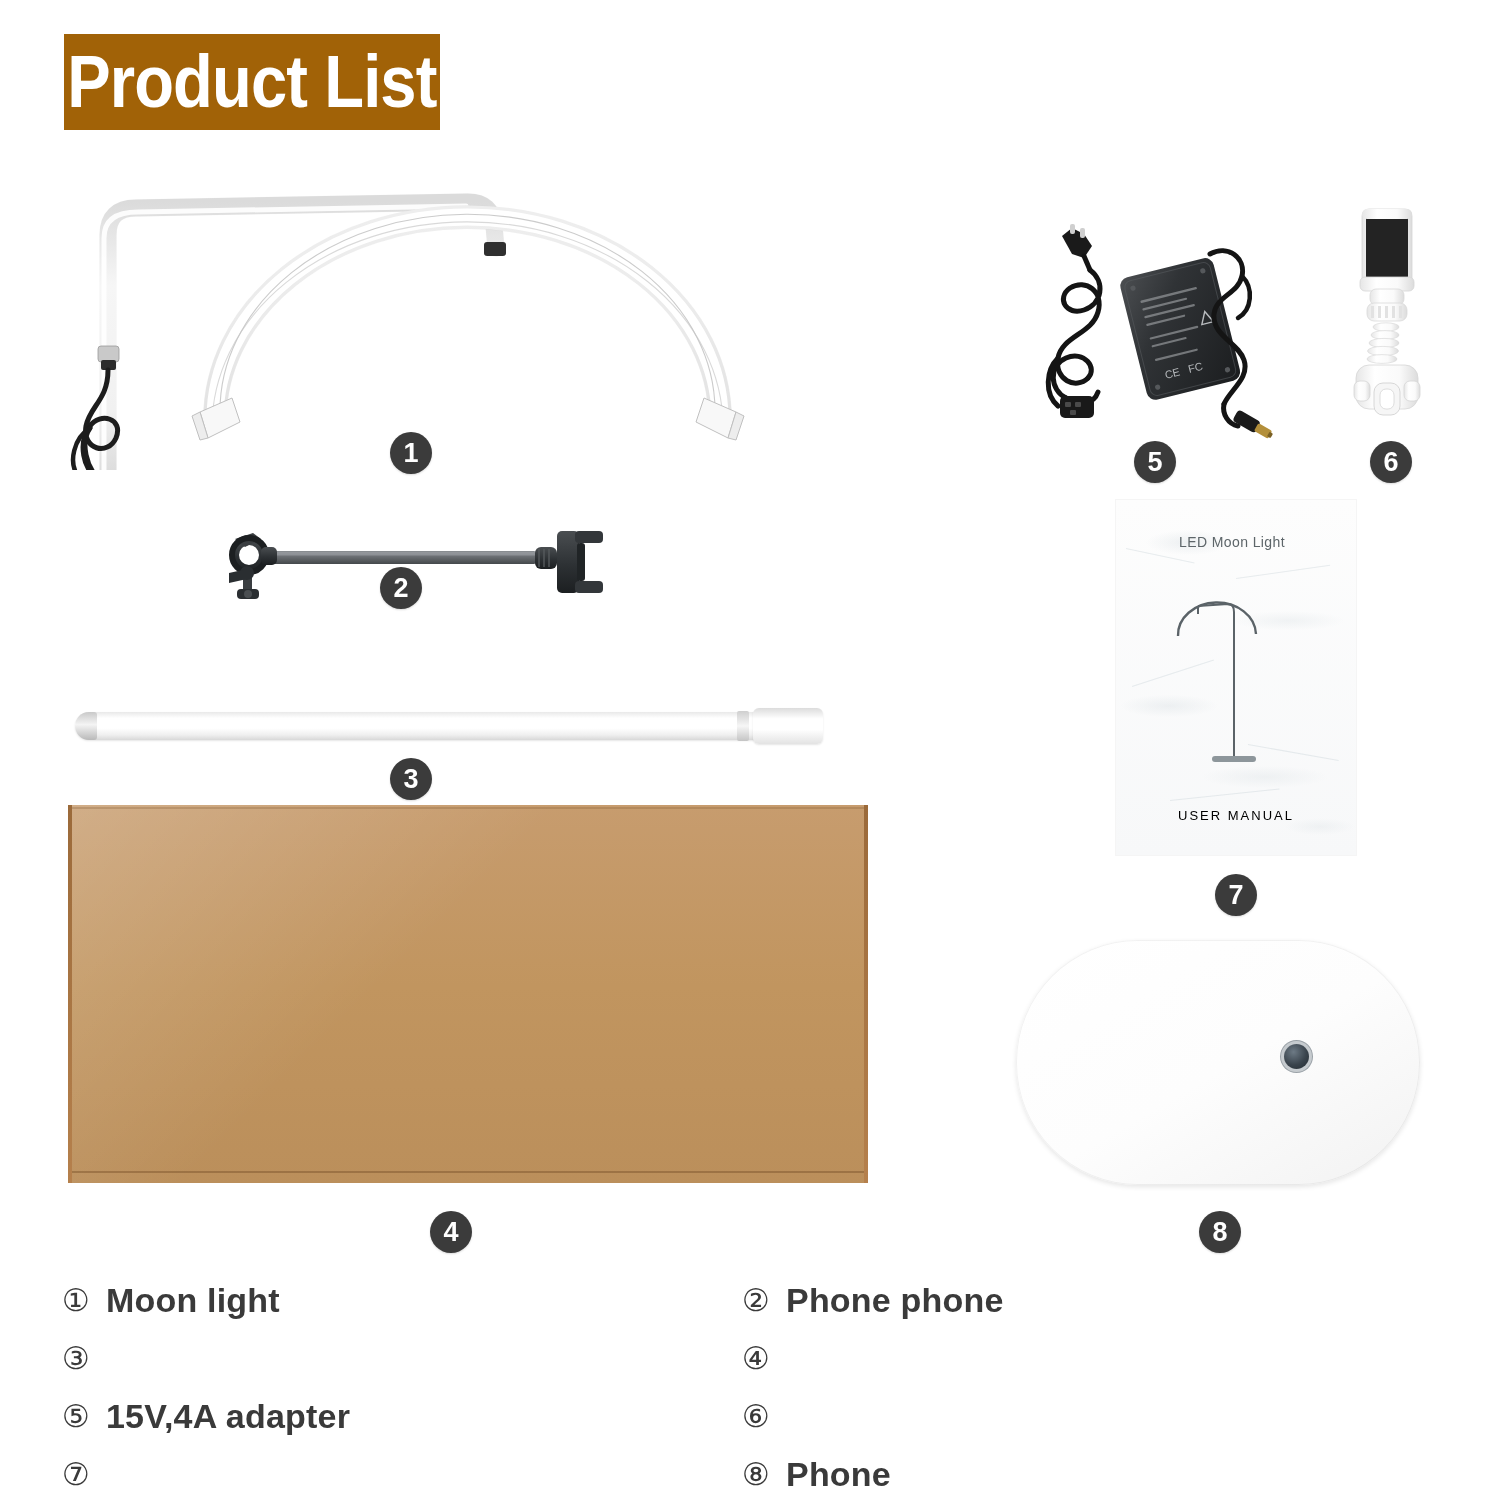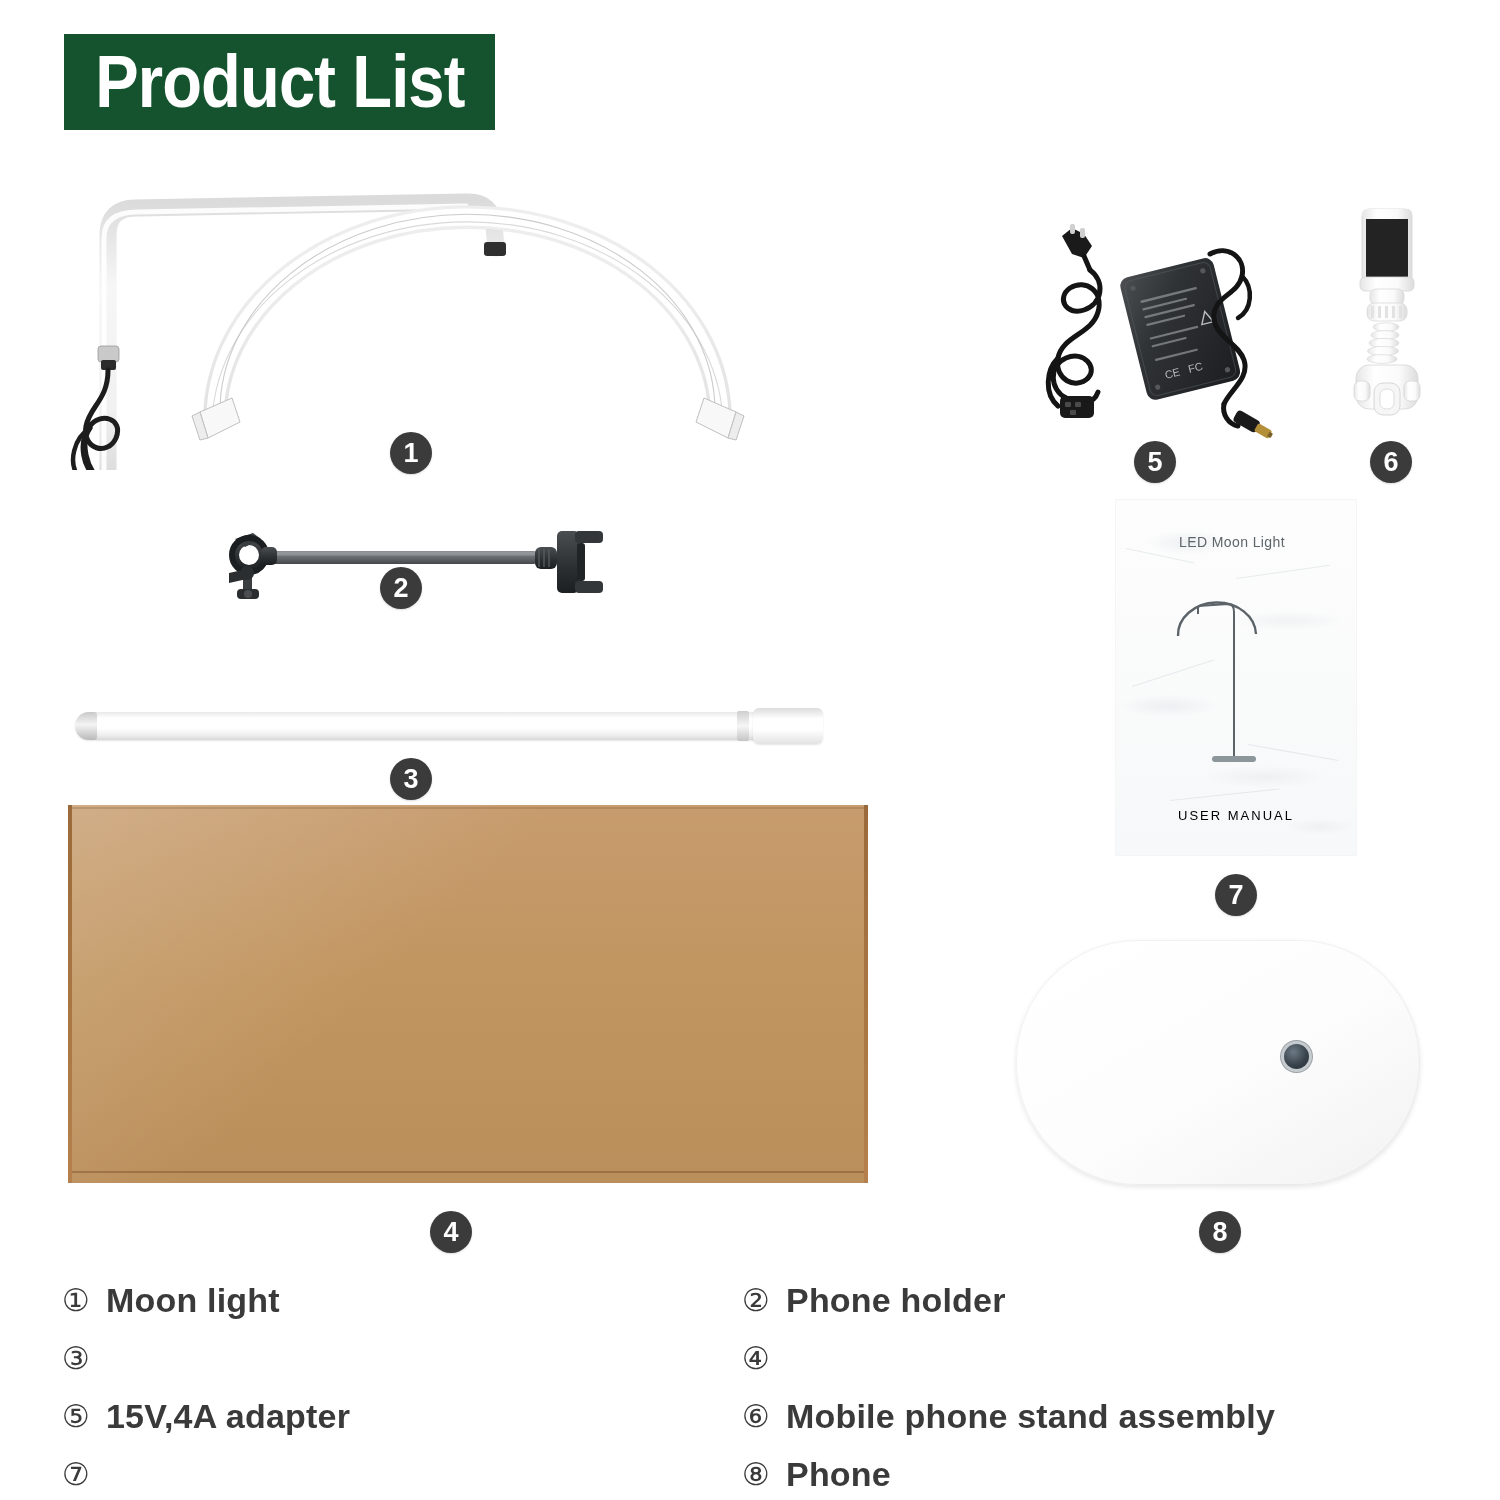--- a/index.html
+++ b/index.html
@@ -14,23 +14,23 @@
     overflow: hidden;
     font-family: "Liberation Sans", sans-serif;
     color: #3a3a3a;
   }
 
   
   #header-banner {
     position: absolute;
     left: 64px;
     top: 34px;
-    width: 431px;
+    width: 376px;
     height: 96px;
-    background: #14532d;
+    background: #a16207;
     display: flex;
     align-items: center;
     justify-content: center;
   }
   #header-title {
     color: #ffffff;
     font-family: "Liberation Sans Narrow", "Liberation Sans", sans-serif;
     font-weight: bold;
     font-size: 74px;
     letter-spacing: -1px;
@@ -465,35 +465,34 @@
 </div>
 <div class="badge" style="left:1199px; top:1211px;">8</div>
 
 <div id="legend">
   <div class="legend-row">
     <span class="legend-num">①</span>
     <span class="legend-label">Moon light</span>
   </div>
   <div class="legend-row">
     <span class="legend-num">②</span>
-    <span class="legend-label">Phone holder</span>
+    <span class="legend-label">Phone phone</span>
   </div>
   <div class="legend-row">
     <span class="legend-num">③</span>
   </div>
   <div class="legend-row">
     <span class="legend-num">④</span>
   </div>
   <div class="legend-row">
     <span class="legend-num">⑤</span>
     <span class="legend-label">15V,4A adapter</span>
   </div>
   <div class="legend-row">
     <span class="legend-num">⑥</span>
-    <span class="legend-label">Mobile phone stand assembly</span>
   </div>
   <div class="legend-row">
     <span class="legend-num">⑦</span>
   </div>
   <div class="legend-row">
     <span class="legend-num">⑧</span>
     <span class="legend-label">Phone</span>
   </div>
 </div>
 

